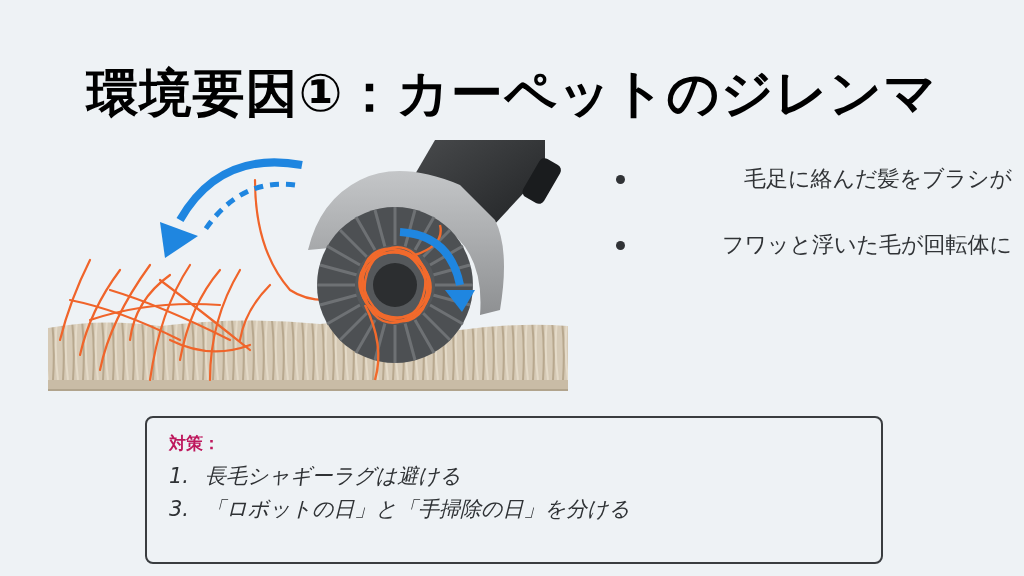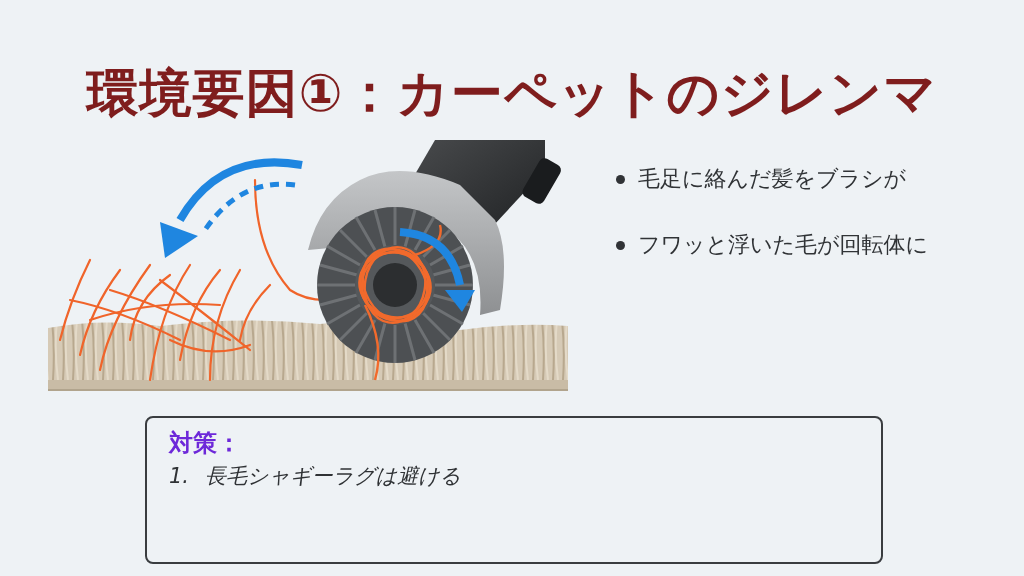--- a/index.html
+++ b/index.html
@@ -7,43 +7,43 @@
     width: 1024px; height: 576px; overflow: hidden;
     background: #eef2f5;
     font-family: "DejaVu Sans", "Liberation Sans", sans-serif;
     color: #2b2e31;
     position: relative;
   }
   .slide-title {
     position: absolute; left: 0; top: 58px; width: 1024px;
     text-align: center;
     font-size: 52px; font-weight: bold; letter-spacing: 1px;
-    color: #7f1d1d;
+    color: #000000;
     line-height: 70px;
   }
   .illustration {
     position: absolute; left: 40px; top: 140px; width: 540px; height: 260px;
   }
   .bullets {
     position: absolute; left: 612px; top: 160px; width: 400px;
     font-size: 22px; line-height: 38px; color: #303336;
   }
-  .bullet-item { position: relative; padding-left: 26px; margin-bottom: 28px; }
+  .bullet-item { position: relative; padding-left: 26px; margin-bottom: 28px; text-align: right; }
   .bullet-item .dot {
     position: absolute; left: 4px; top: 15px; width: 9px; height: 9px;
     border-radius: 50%; background: #303336;
   }
   .bullet-item .line { display: block; white-space: nowrap; }
   .bullet-item.second .line.l2 { margin-left: -26px; }
   .countermeasure-box {
     position: absolute; left: 145px; top: 416px; width: 738px; height: 148px;
     border: 2px solid #3a3d40; border-radius: 8px; box-sizing: border-box;
     padding: 8px 0 0 22px;
   }
-  .box-title { font-size: 24px; font-weight: bold; line-height: 34px; color: #6d28d9; }
+  .box-title { font-size: 17px; font-weight: bold; line-height: 34px; color: #be185d; }
   .box-list { font-size: 21px; line-height: 33px; color: #2f3235; }
   .box-list .item { white-space: nowrap; font-style: italic; }
   .box-list .num { display: inline-block; width: 36px; }
 </style>
 </head>
 <body>
 
 <div class="slide-title">環境要因①：カーペットのジレンマ</div>
 
 <div class="illustration">
@@ -161,14 +161,17 @@
     <span class="line">フワッと浮いた毛が回転体に</span>
   </div>
 </div>
 
 <div class="countermeasure-box">
   <div class="box-title">対策：</div>
   <div class="box-list">
     <div class="item">
       <span class="num">1.</span><span>長毛シャギーラグは避ける</span>
     </div>
+    <div class="item">
+      <span class="num">3.</span><span>「ロボットの日」と「手掃除の日」を分ける</span>
+    </div>
   </div>
 </div>
 
 </body></html>

